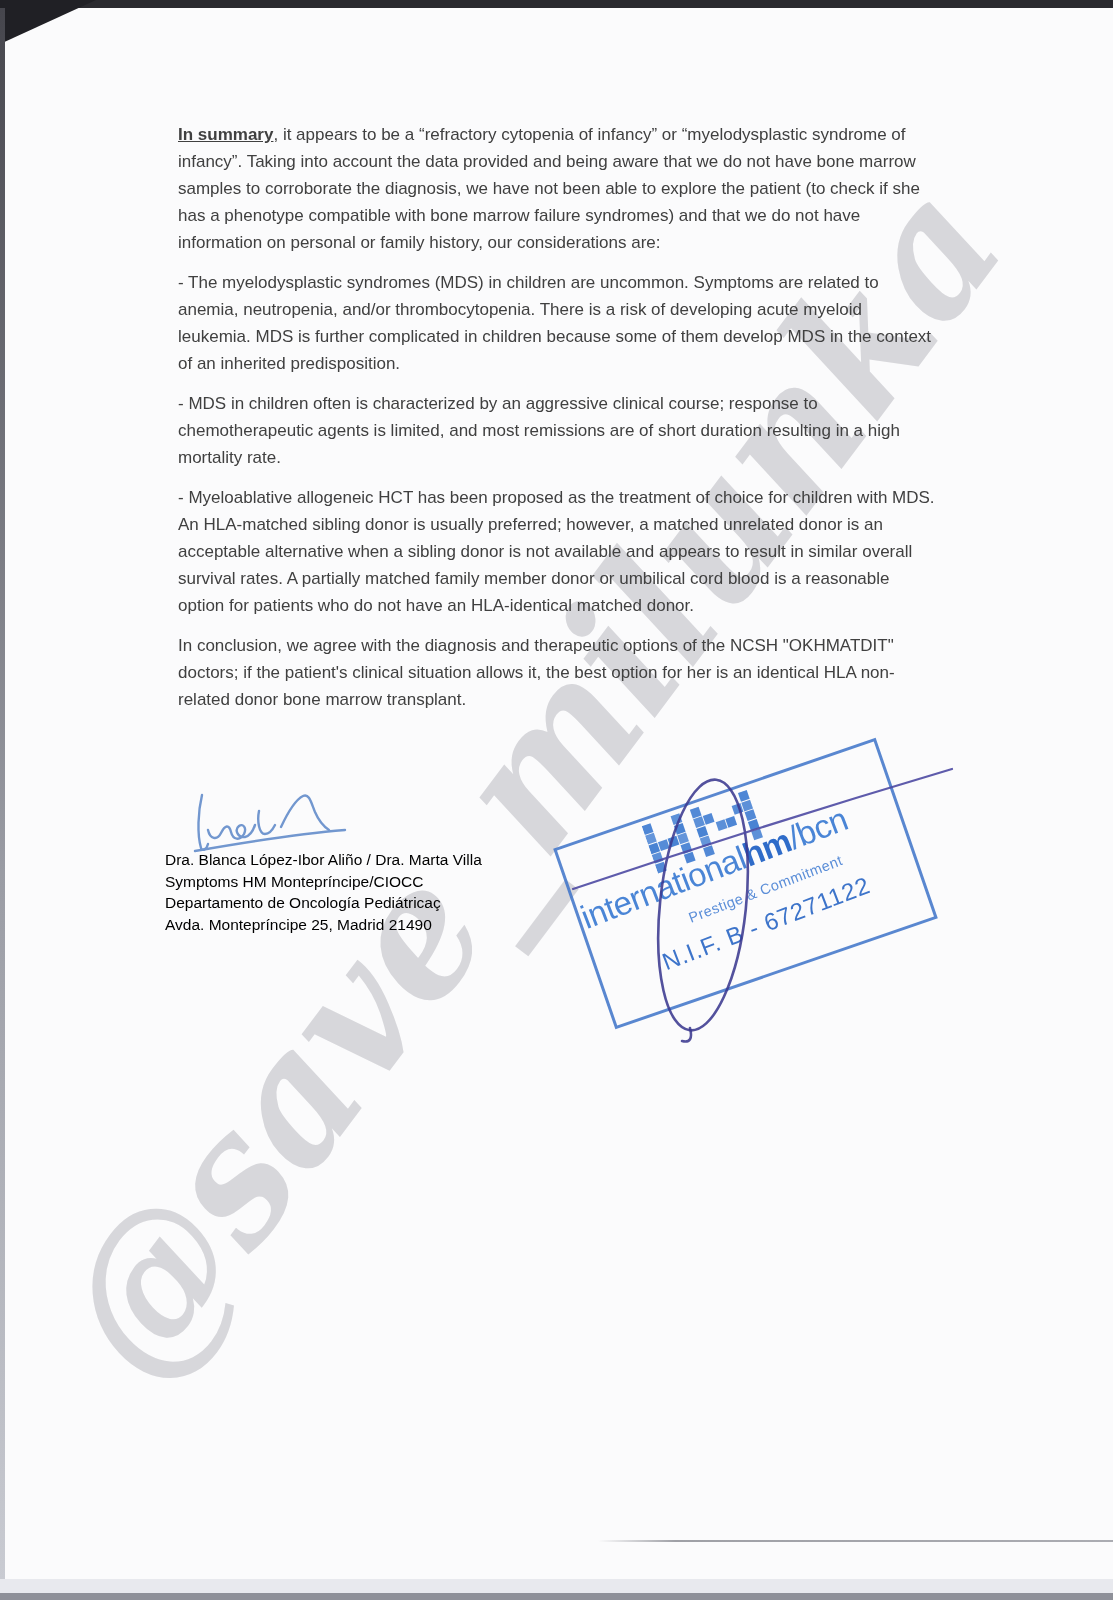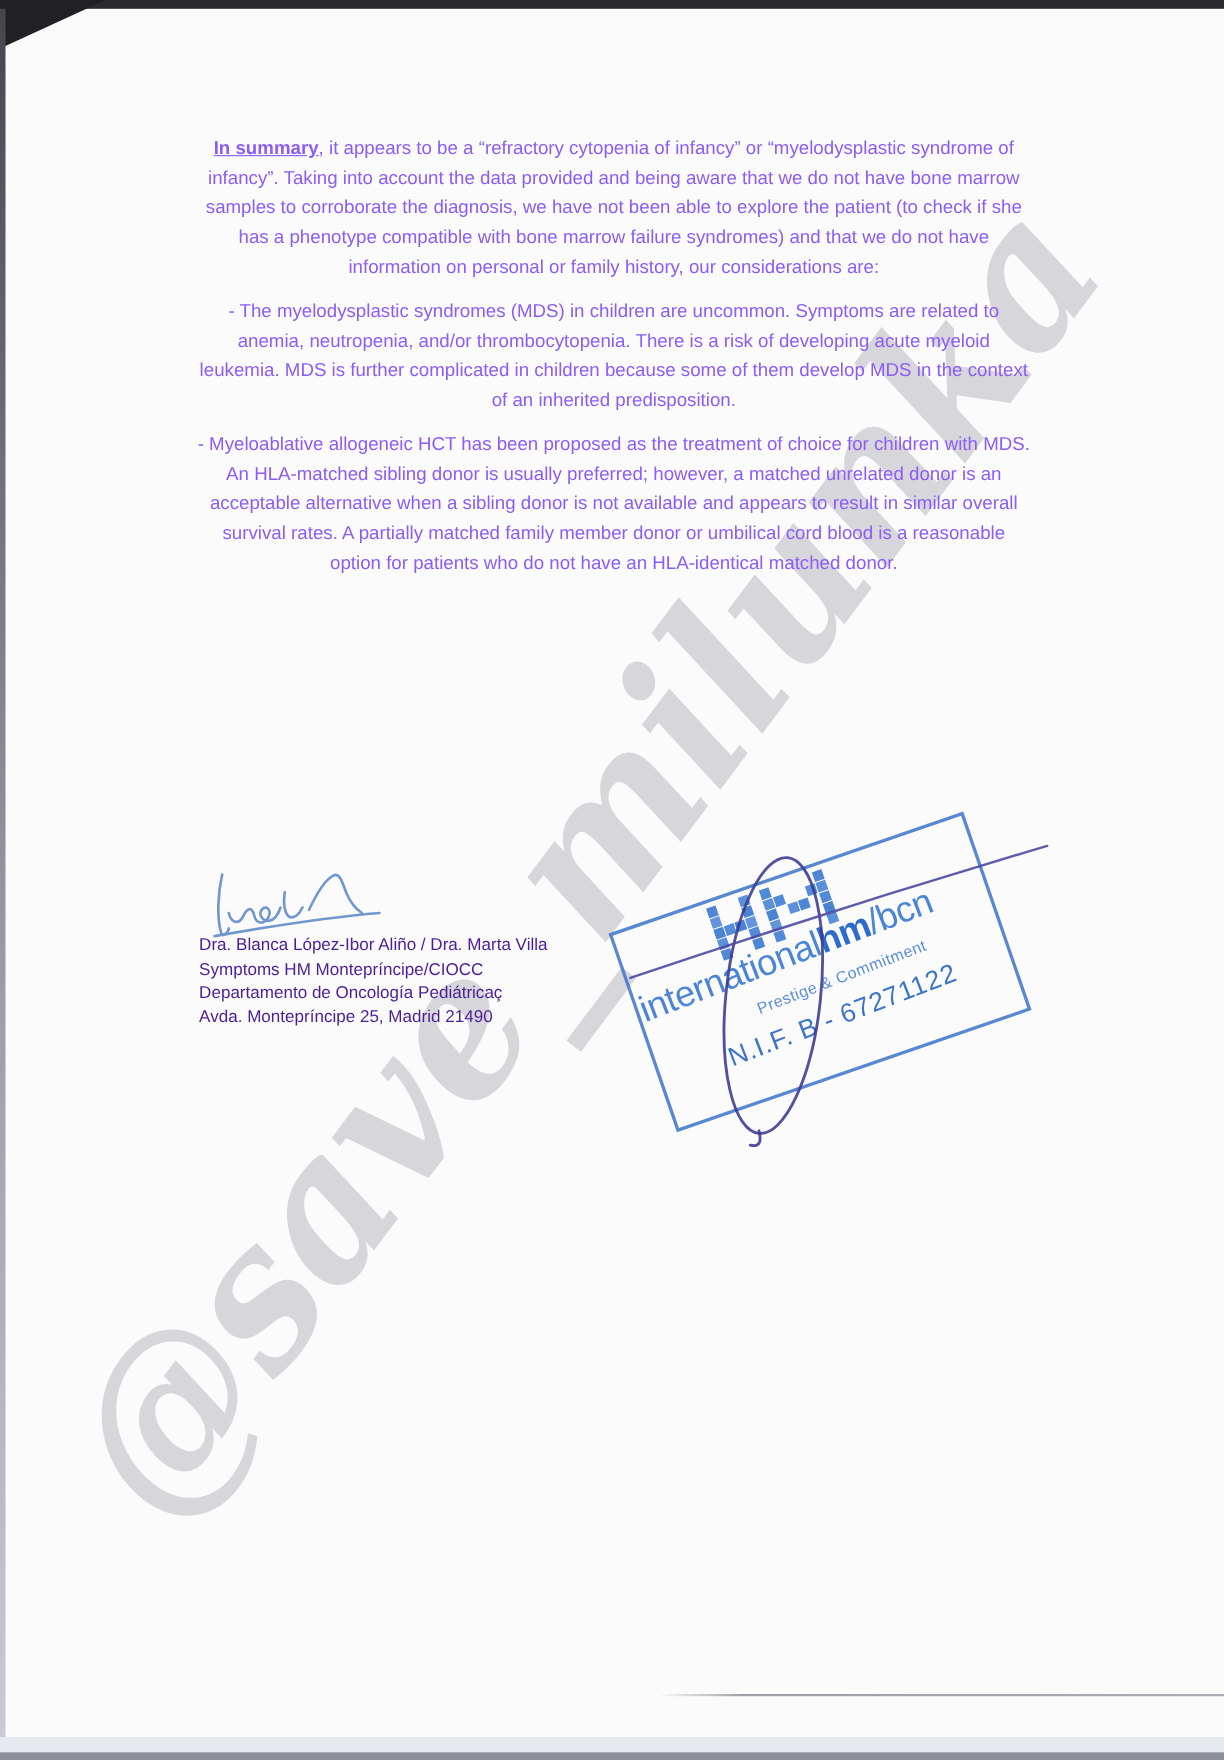--- a/index.html
+++ b/index.html
@@ -25,27 +25,27 @@
   
   .watermark-svg { position:absolute; inset:0; width:1113px; height:1600px; }
   .wm-text {
     font-family:"DejaVu Serif","Liberation Serif",serif;
     font-style:italic; font-weight:bold;
     font-size:178px; fill:#d7d7db;
   }
 
   
   .content { position:absolute; left:178px; top:121px; width:760px; }
-  .para { margin:0 0 13px 0; font-size:17px; line-height:27px; color:#8b5cf6;text-align:center; }
+  .para { margin:0 0 13px 0; font-size:17px; line-height:27px; color:#404040; }
   .lead { font-weight:bold; text-decoration:underline; }
 
   
   .signature-svg { position:absolute; left:185px; top:778px; width:175px; height:85px; }
   .sig-path { fill:none; stroke:#7297cf; stroke-width:2.4; stroke-linecap:round; }
-  .sig-block { position:absolute; left:181px; top:849px; font-size:15.5px; line-height:21.5px; color:#4c1d95; }
+  .sig-block { position:absolute; left:165px; top:849px; font-size:15.5px; line-height:21.5px; color:#000000; }
 
   
   .stamp {
     position:absolute; left:575px; top:788px; width:335px; height:185px;
     border:3px solid rgba(60,114,200,.85);
     transform:rotate(-19deg);
   }
   .hm-logo { position:absolute; left:88px; top:4px; width:112px; height:52px; }
   .stamp-brand {
     position:absolute; left:2px; top:54px; white-space:nowrap;
@@ -74,21 +74,23 @@
 
 <div class="photo">
 
   <svg class="watermark-svg" viewBox="0 0 1113 1600">
     <text class="wm-text" transform="translate(150,1390) rotate(-53.1)" textLength="1430" lengthAdjust="spacingAndGlyphs">@save_milunka</text>
   </svg>
 
   <div class="content">
     <p class="para"><span class="lead">In summary</span><span>, it appears to be a “refractory cytopenia of infancy” or “myelodysplastic syndrome of infancy”.  Taking into account the data provided and being aware that we do not have bone marrow samples to corroborate the diagnosis, we have not been able to explore the patient (to check if she has a phenotype compatible with bone marrow failure syndromes) and that we do not have information on personal or family history, our considerations are:</span></p>
     <p class="para">- The myelodysplastic syndromes (MDS) in children are uncommon. Symptoms are related to anemia, neutropenia, and/or thrombocytopenia. There is a risk of developing acute myeloid leukemia. MDS is further complicated in children because some of them develop MDS in the context of an inherited predisposition.</p>
+    <p class="para">- MDS in children often is characterized by an aggressive clinical course; response to chemotherapeutic agents is limited, and most remissions are of short duration resulting in a high mortality rate.</p>
     <p class="para">- Myeloablative allogeneic HCT has been proposed as the treatment of choice for children with MDS. An HLA-matched sibling donor is usually preferred; however, a matched unrelated donor is an acceptable alternative when a sibling donor is not available and appears to result in similar overall survival rates. A partially matched family member donor or umbilical cord blood is a reasonable option for patients who do not have an HLA-identical matched donor.</p>
+    <p class="para">In conclusion, we agree with the diagnosis and therapeutic options of the NCSH "OKHMATDIT" doctors;   if the patient's clinical situation allows it, the best option for her is an identical HLA non-related donor bone marrow transplant.</p>
   </div>
 
   <svg class="signature-svg" viewBox="0 0 175 85">
     <path class="sig-path" d="M17,17 C13,34 12,56 16,70 C17,74 22,71 23,66"></path>
     <path class="sig-path" d="M23,52 c2,9 9,11 13,3 c4,-8 8,-9 10,-1 c2,8 9,9 13,2 c3,-6 -1,-11 -5,-8 c-5,4 -1,12 6,11 c5,-1 8,-6 10,-12 m4,-14 c-2,10 0,23 6,23 c5,0 8,-5 10,-9"></path>
     <path class="sig-path" d="M96,49 C103,34 110,22 118,18 C124,15 126,24 130,34 C133,41 138,48 144,52"></path>
     <path class="sig-path" d="M10,73 C50,66 110,56 160,52"></path>
   </svg>
 
   <div class="sig-block">

